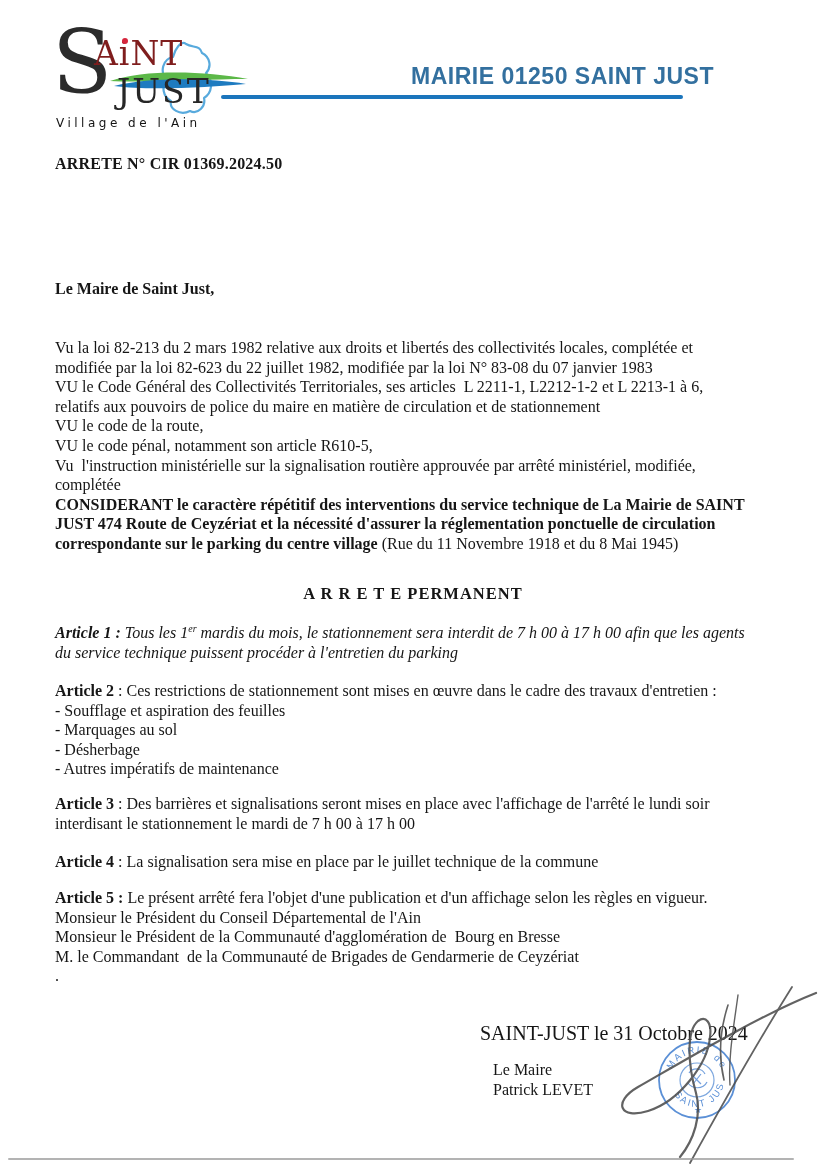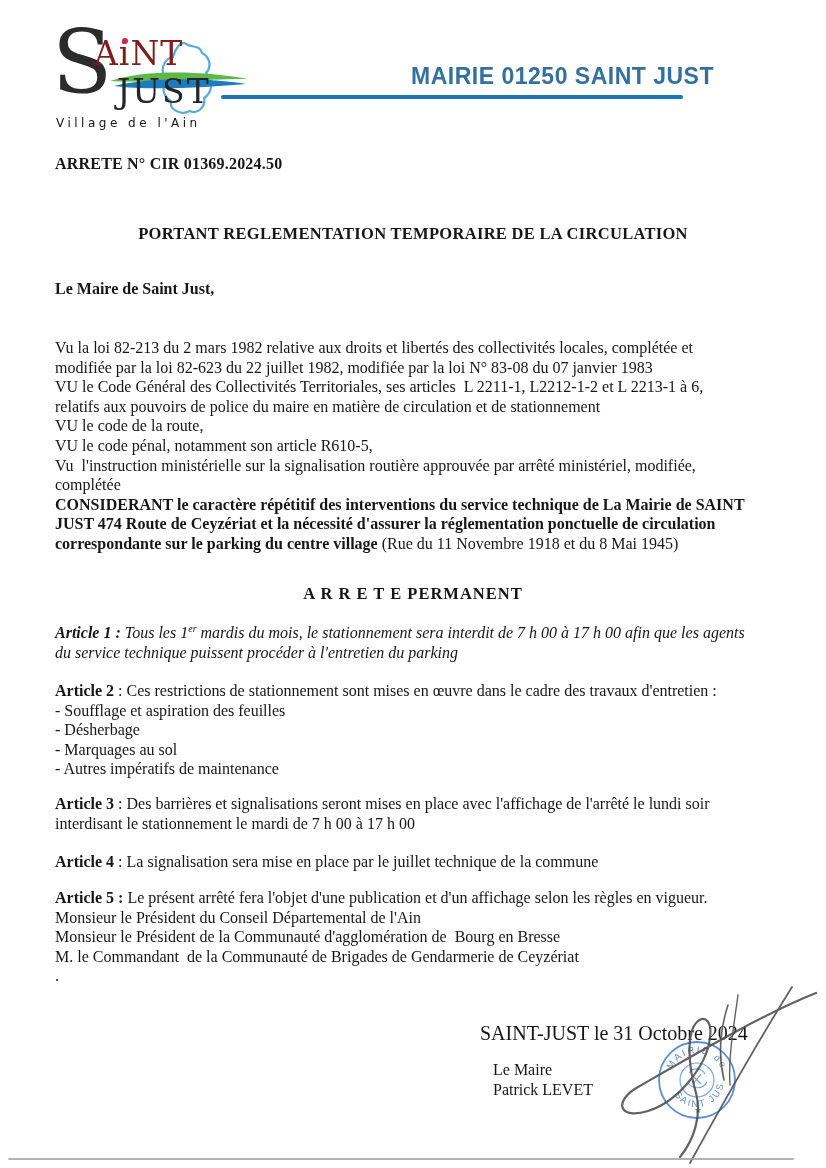--- a/index.html
+++ b/index.html
@@ -111,21 +111,20 @@
     <div class="logo-top">AiNT</div>
     <div class="logo-reddot"></div>
     <div class="logo-bottom">JUST</div>
     <div class="logo-tagline">Village de l'Ain</div>
   </div>
 
   <div class="mairie-title">MAIRIE 01250 SAINT JUST</div>
   <div class="header-rule"></div>
 
   <div class="ref-line">ARRETE N° CIR 01369.2024.50</div>
-  <div class="doc-title">PORTANT REGLEMENTATION TEMPORAIRE DE LA CIRCULATION</div>
   <div class="salutation">Le Maire de Saint Just,</div>
   <div class="section-heading">A R R E T E  PERMANENT</div>
 
   <div id="doc-body">
       <div class="doc-block" style="top: 338px;">
         <div class="doc-line"><span>Vu la loi 82-213 du 2 mars 1982 relative aux droits et libertés des collectivités locales, complétée et</span></div>
         <div class="doc-line"><span>modifiée par la loi 82-623 du 22 juillet 1982, modifiée par la loi N° 83-08 du 07 janvier 1983</span></div>
         <div class="doc-line"><span>VU le Code Général des Collectivités Territoriales, ses articles  L 2211-1, L2212-1-2 et L 2213-1 à 6,</span></div>
         <div class="doc-line"><span>relatifs aux pouvoirs de police du maire en matière de circulation et de stationnement</span></div>
         <div class="doc-line"><span>VU le code de la route,</span></div>
@@ -136,22 +135,22 @@
         <div class="doc-line"><span class="b">JUST 474 Route de Ceyzériat et la nécessité d'assurer la réglementation ponctuelle de circulation</span></div>
         <div class="doc-line"><span class="b">correspondante sur le parking du centre village </span><span>(Rue du 11 Novembre 1918 et du 8 Mai 1945)</span></div>
       </div>
       <div class="doc-block" style="top: 623px; font-style: italic;">
         <div class="doc-line"><span class="b">Article 1 : </span><span>Tous les 1</span><sup>er</sup><span> mardis du mois, le stationnement sera interdit de 7 h 00 à 17 h 00 afin que les agents</span></div>
         <div class="doc-line"><span>du service technique puissent procéder à l'entretien du parking</span></div>
       </div>
       <div class="doc-block" style="top: 681px;">
         <div class="doc-line"><span class="b">Article 2</span><span> : Ces restrictions de stationnement sont mises en œuvre dans le cadre des travaux d'entretien :</span></div>
         <div class="doc-line"><span>- Soufflage et aspiration des feuilles</span></div>
+        <div class="doc-line"><span>- Marquages au sol</span></div>
         <div class="doc-line"><span>- Désherbage</span></div>
-        <div class="doc-line"><span>- Marquages au sol</span></div>
         <div class="doc-line"><span>- Autres impératifs de maintenance</span></div>
       </div>
       <div class="doc-block" style="top: 794px;">
         <div class="doc-line"><span class="b">Article 3</span><span> : Des barrières et signalisations seront mises en place avec l'affichage de l'arrêté le lundi soir</span></div>
         <div class="doc-line"><span>interdisant le stationnement le mardi de 7 h 00 à 17 h 00</span></div>
       </div>
       <div class="doc-block" style="top: 852px;">
         <div class="doc-line"><span class="b">Article 4</span><span> : La signalisation sera mise en place par le juillet technique de la commune</span></div>
       </div>
       <div class="doc-block" style="top: 888px;">

